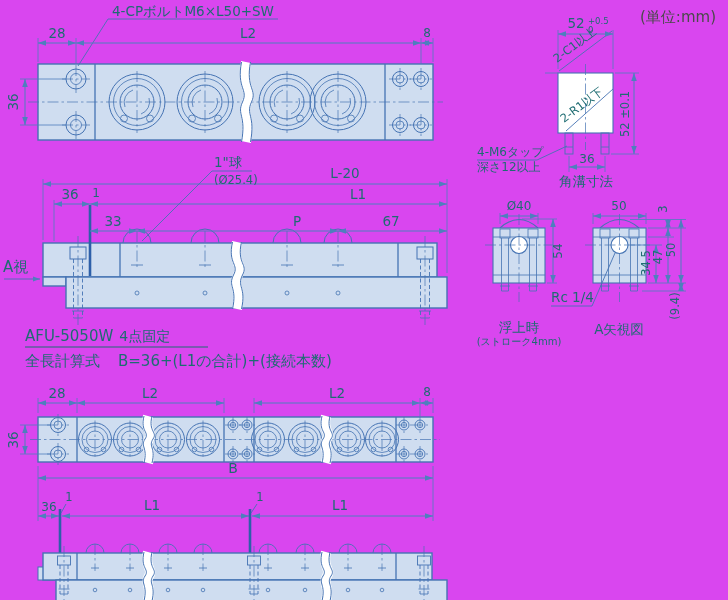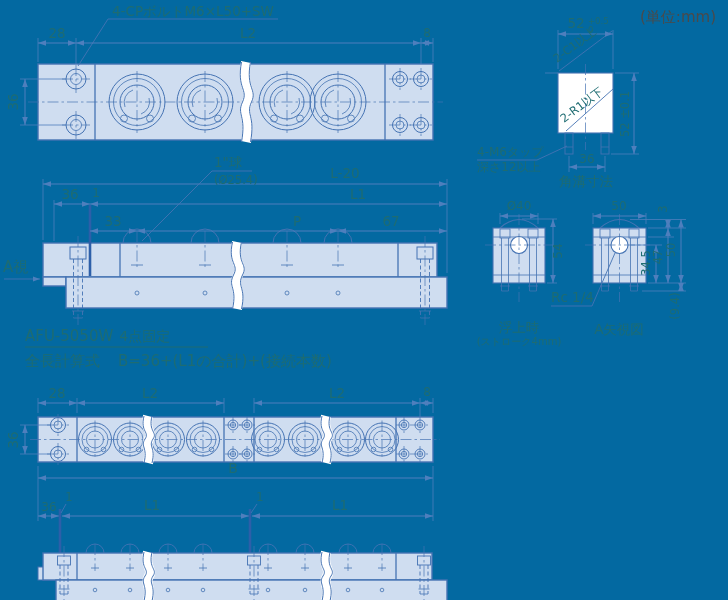--- a/index.html
+++ b/index.html
@@ -1,16 +1,16 @@
 <!DOCTYPE html>
 <html><head>
 <meta charset="utf-8">
 <style>
   html,body{margin:0;padding:0;background:#fff;}
-  #stage{width:728px;height:600px;background:#0369a1;overflow:hidden;position:relative;}
+  #stage{width:728px;height:600px;background:#d946ef;overflow:hidden;position:relative;}
   svg text{font-family:"DejaVu Sans",sans-serif;fill:#1e6c72;}
   .t15{font-size:15px}.t14{font-size:14px}.t13{font-size:13.5px}.t12{font-size:12px}
   .t11{font-size:11.5px}.t10{font-size:10px}
   .units{fill:#4a4a4a;font-size:15px}
   .mid{text-anchor:middle}
   .ln{stroke:#4573b3;fill:none;stroke-width:1.3}
   .fb{fill:#cfddf0;stroke:#4573b3;stroke-width:1.4}
   .fw{fill:#ffffff;stroke:#4573b3;stroke-width:1.1}
   .thin{stroke:#4573b3;fill:none;stroke-width:0.8}
   .dim{stroke:#4e7fbd;fill:none;stroke-width:1;marker-start:url(#arr);marker-end:url(#arr)}

